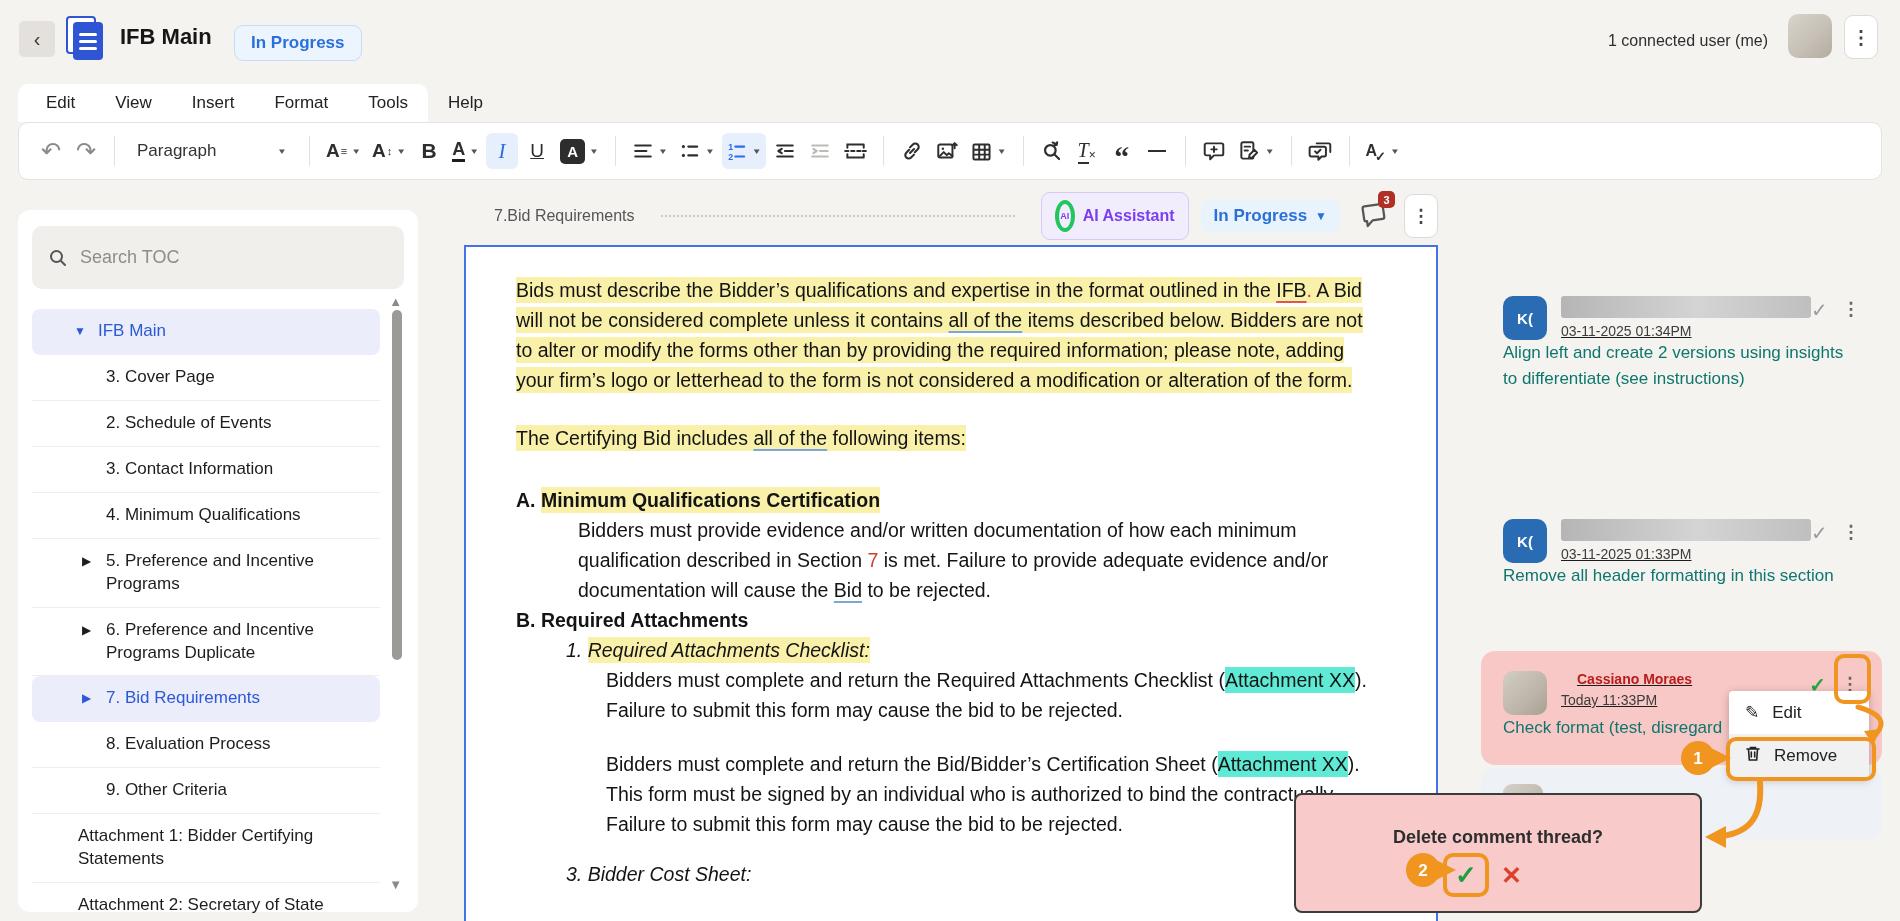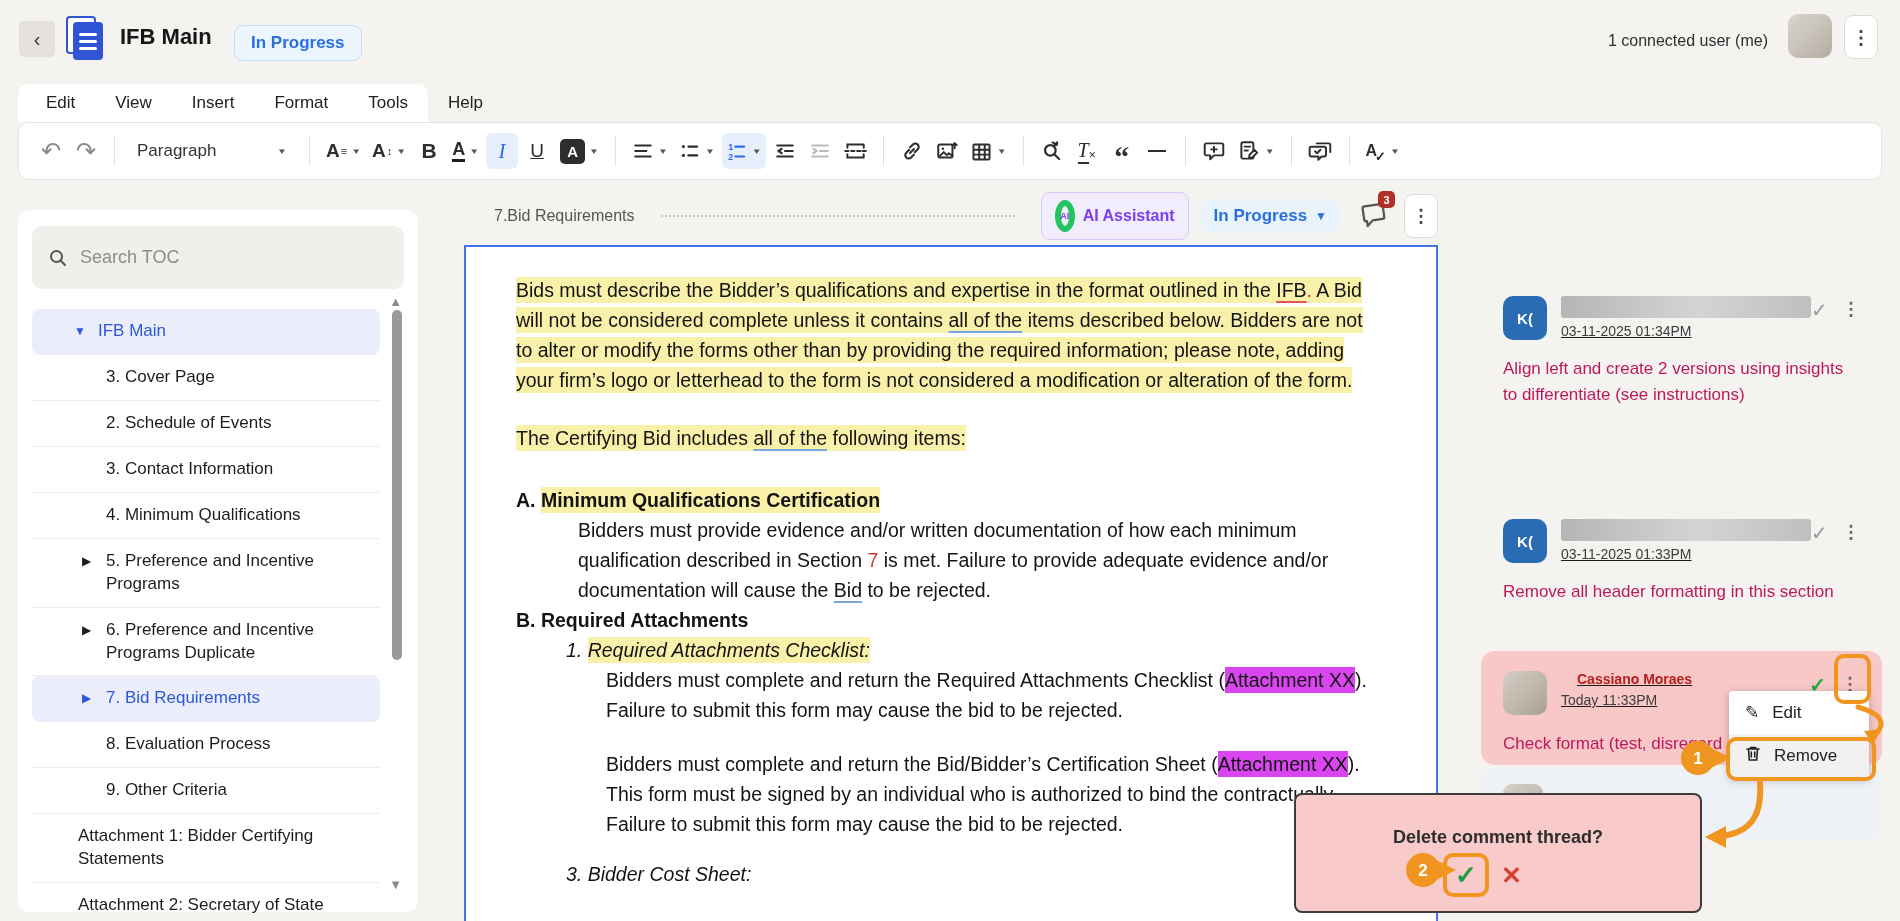--- a/index.html
+++ b/index.html
@@ -72,35 +72,35 @@
   .toc-row.selected .arr { color:#2b59d8; }
   .toc-scroll-up { position:absolute; right:16px; top:84px; color:#8a8a8a; font-size:13px; }
   .toc-thumb { position:absolute; right:16px; top:100px; width:10px; height:350px; background:#9c9a97; border-radius:5px; }
   .toc-scroll-down { position:absolute; right:16px; bottom:20px; color:#8a8a8a; font-size:13px; }
   
   .content-header { position:absolute; left:464px; top:192px; width:974px; height:48px; display:flex; align-items:center; }
   .ch-title { font-size:16px; color:#555; margin-left:30px; white-space:nowrap; }
   .ch-dots { flex:1; border-top:2px dotted #ccc9c4; margin:0 26px; }
   .ai-btn { display:flex; align-items:center; gap:8px; padding:7px 13px; border-radius:9px; background:#f2edfd;
     border:1px solid #d8c9f8; color:#7a3ff0; font-size:16px; font-weight:bold; cursor:pointer; white-space:nowrap; }
-  .ai-logo { width:20px; height:32px; border:6px solid #22c55e; border-radius:50%; display:flex; align-items:center; justify-content:center;
+  .ai-logo { width:20px; height:32px; border:4px solid #22c55e; border-radius:50%; display:flex; align-items:center; justify-content:center;
     font-size:9px; font-weight:bold; }
   .ch-status { display:flex; align-items:center; gap:8px; margin-left:12px; padding:7px 13px; border-radius:9px;
     background:#e9f3fc; color:#2a6fdb; font-size:17px; font-weight:bold; cursor:pointer; white-space:nowrap; }
   .ch-status .tri { font-size:12px; }
   .ch-comment { position:relative; margin-left:18px; cursor:pointer; }
   .ch-badge { position:absolute; right:-7px; top:-8px; min-width:17px; height:17px; background:#b03028; color:#fff;
     font-size:11px; font-weight:bold; border-radius:5px; display:flex; align-items:center; justify-content:center; padding:0 3px; }
   .ch-kebab { margin-left:16px; width:34px; height:44px; background:#fff; border:1px solid #dddbd7; border-radius:9px;
     display:flex; align-items:center; justify-content:center; font-size:18px; font-weight:bold; color:#444; cursor:pointer; }
   
   .page { position:absolute; left:464px; top:245px; width:974px; height:700px; background:#fff; border:2px solid #4472e8; z-index:1; }
   .page-inner { padding:28px 54px 0 50px; font-size:19.5px; line-height:30px; color:#141414; }
   .hl { background:#f9f0aa; padding:2px 0; box-decoration-break:clone; -webkit-box-decoration-break:clone; }
-  .hlb { background:#d946ef; padding:2px 0; }
+  .hlb { background:#5eead4; padding:2px 0; }
   .u-blue { text-decoration:underline; text-decoration-color:#7aa6d9; text-decoration-thickness:2px; text-underline-offset:4px; }
   .u-red { text-decoration:underline; text-decoration-color:#e0564a; text-decoration-thickness:2px; text-underline-offset:4px; }
   .t-red { color:#d43a2a; }
   .d-p { margin-bottom:28px; }
   .d-p2 { margin-bottom:12px; }
   .d-h { font-weight:bold; margin-bottom:0; }
   .d-body-a { padding-left:62px; }
   .d-item { font-style:italic; padding-left:50px; }
   .d-item-body { padding-left:90px; }
   .sp24 { height:24px; } .sp20 { height:20px; }
@@ -112,21 +112,21 @@
   .c-avatar.blue { background:#2a6cb3; }
   .c-avatar.blur { background:linear-gradient(135deg,#d3cdc4 0%,#bdb5a9 60%,#a89f92 100%); }
   .c-meta { margin-left:14px; flex:1;text-decoration:underline; }
   .name-blur { width:250px; height:22px; border-radius:3px;
     background:linear-gradient(90deg,#b5b5b5,#d4d4d4 55%,#bfbfbf); }
   .c-name { font-size:14px; font-weight:bold; color:#b91c1c;margin-left:16px; }
   .c-date { font-size:14px; color:#3c3c3c; margin-top:5px; }
   .c-check { color:#9c9c9c; font-size:20px; margin-right:14px; margin-top:2px; }
   .c-check.green { color:#27a83f; font-weight:bold; }
   .c-kebab { color:#666; font-size:18px; font-weight:bold; margin-top:2px; cursor:pointer; width:20px; text-align:center; }
-  .c-body { margin-top:16px; font-size:17px; line-height:26px; color:#be185d; }
+  .c-body { font-size:17px; line-height:26px; color:#0f766e; }
   .card1 { top:276px; }
   .card2 { top:499px; }
   .card3 { top:651px; background:#f8c8c6; height:114px; overflow:hidden; }
   
   .reply-card { position:absolute; left:1481px; top:768px; width:401px; height:72px; background:#eef1f6; border-radius:14px;
     display:flex; align-items:center; gap:16px; padding:0 22px; z-index:2; }
   .reply-avatar { width:40px; height:40px; border-radius:9px; background:linear-gradient(135deg,#d6d1c9,#b3aca0); }
   .reply-label { font-size:17px; color:#555; }
   
   .ctx-menu { position:absolute; left:1729px; top:691px; width:140px; background:#fff; border-radius:4px;

